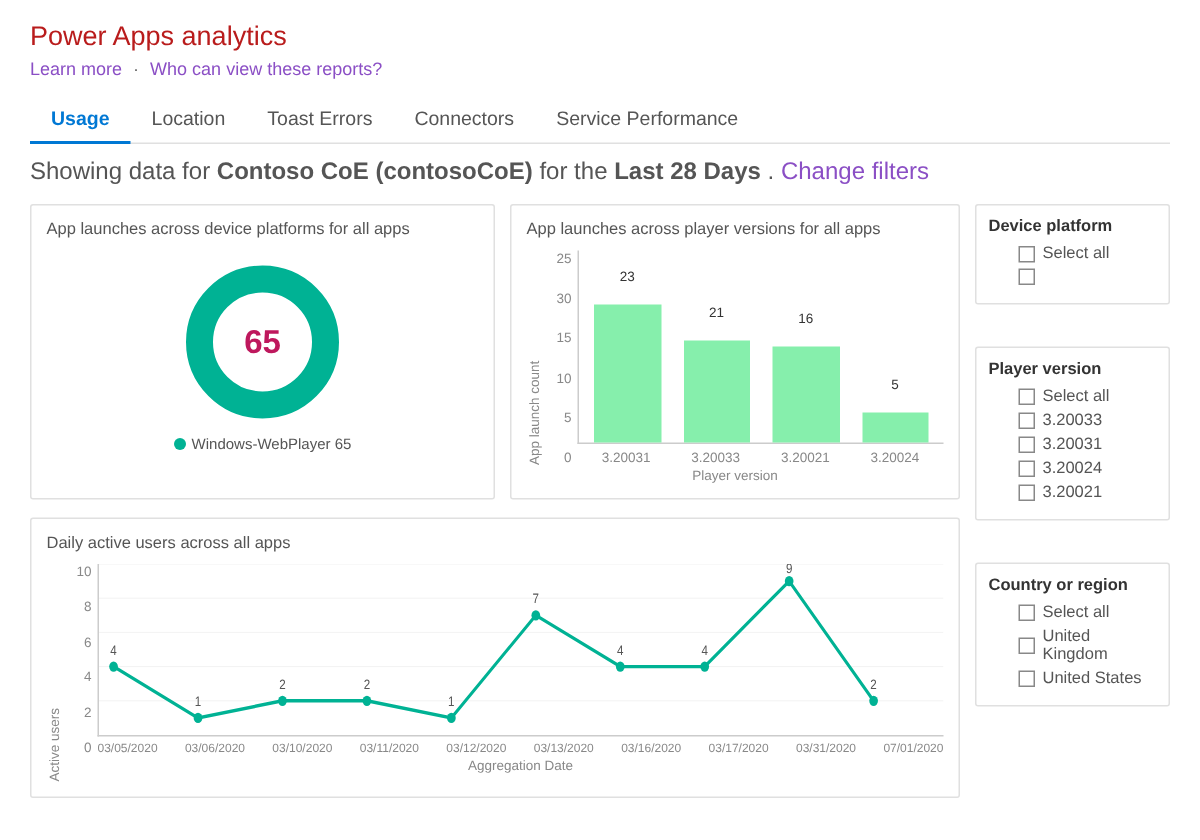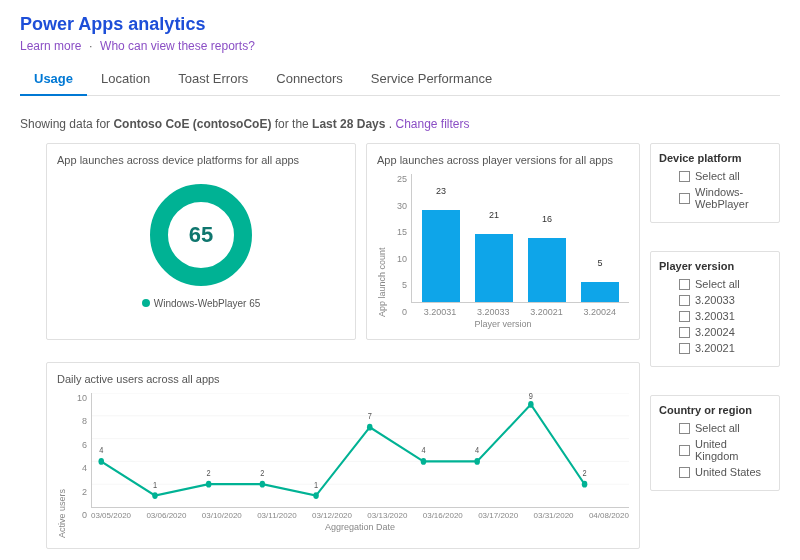--- a/index.html
+++ b/index.html
@@ -1,62 +1,62 @@
 <!DOCTYPE html>
 <html><head>
   <meta charset="utf-8">
   <style>
     * { box-sizing: border-box; margin: 0; padding: 0; }
     body { font-family: 'Segoe UI', Arial, sans-serif; font-size: 12px; background: #fff; color: #333; width: 800px; height: 560px; overflow: hidden; }
     
     .page { padding: 14px 20px; }
     
-    .page-title { font-size: 18px; font-weight: 700; color: #1d4ed8; margin-bottom: 4px; }
+    .page-title { font-size: 18px; font-weight: 400; color: #b91c1c; margin-bottom: 4px; }
     .learn-more-links { margin-bottom: 10px; }
     .learn-more-links a { color: #8b4fc5; font-size: 12px; text-decoration: none; }
     .separator-dot { color: #666; margin: 0 4px; font-size: 12px; }
     
-    .tabs { display: flex; gap: 0; border-bottom: 1px solid #e0e0e0; margin-bottom: 21px; }
+    .tabs { display: flex; gap: 0; border-bottom: 1px solid #e0e0e0; margin-bottom: 10px; }
     .tab { padding: 8px 14px; font-size: 13px; cursor: pointer; color: #555; border-bottom: 2px solid transparent; margin-bottom: -1px; }
     .tab.active { color: #0078d4; border-bottom: 2px solid #0078d4; font-weight: 600; }
     
-    .data-info { font-size: 12px; color: #555; margin-bottom: 12px; }
+    .data-info { font-size: 16px; color: #555; margin-bottom: 12px; }
     .data-info strong { font-weight: 600; }
     .data-info .change-filters { color: #8b4fc5; cursor: pointer; text-decoration: none; }
     
     .main-content { display: flex; gap: 10px; }
     
-    .charts-area { flex: 1; display: flex; flex-direction: column; gap: 22px; margin-left: 26px; }
+    .charts-area { flex: 1; display: flex; flex-direction: column; gap: 12px; }
     
     .top-charts { display: flex; gap: 10px; }
     
     .chart-card { border: 1px solid #e0e0e0; border-radius: 2px; padding: 10px; background: #fff; }
     
     .donut-card { width: 310px; min-height: 195px; }
     .bar-card { flex: 1; min-height: 195px; }
     .line-card { width: 100%; min-height: 175px; }
     
     .chart-title { font-size: 11px; color: #555; margin-bottom: 8px; }
     
     
     .donut-container { display: flex; flex-direction: column; align-items: center; justify-content: center; height: 140px; }
     .donut-wrapper { position: relative; width: 110px; height: 110px; }
-    .donut-center-text { position: absolute; top: 50%; left: 50%; transform: translate(-50%, -50%); font-size: 22px; font-weight: 600; color: #0f766e; }
+    .donut-center-text { position: absolute; top: 50%; left: 50%; transform: translate(-50%, -50%); font-size: 22px; font-weight: 600; color: #be185d; }
     .donut-legend { font-size: 10px; color: #555; margin-top: 8px; display: flex; align-items: center; gap: 4px; }
     .legend-dot { width: 8px; height: 8px; border-radius: 50%; background: #00b294; display: inline-block; }
     
     
     .bar-chart-area { display: flex; flex-direction: column; height: 155px; }
     .bar-chart-inner { display: flex; flex: 1; }
     .bar-y-axis { display: flex; flex-direction: column-reverse; justify-content: space-between; width: 20px; padding-right: 4px; }
     .bar-y-label { font-size: 9px; color: #888; text-align: right; }
     .bar-plot { flex: 1; display: flex; flex-direction: column; }
     .bars-container { flex: 1; display: flex; align-items: flex-end; gap: 15px; padding: 0 10px; border-left: 1px solid #ccc; border-bottom: 1px solid #ccc; }
     .bar-group { display: flex; flex-direction: column; align-items: center; flex: 1; }
-    .bar { background: #0ea5e9; width: 100%; display: flex; align-items: flex-start; justify-content: center; position: relative; }
+    .bar { background: #86efac; width: 100%; display: flex; align-items: flex-start; justify-content: center; position: relative; }
     .bar-value { font-size: 9px; color: #333; margin-top: -12px; position: absolute; top: -12px; }
     .x-axis-labels { display: flex; gap: 15px; padding: 4px 10px 0; }
     .x-label { font-size: 9px; color: #888; flex: 1; text-align: center; }
     .x-axis-title { font-size: 9px; color: #888; text-align: center; margin-top: 2px; }
     .y-axis-title { font-size: 9px; color: #888; writing-mode: vertical-rl; transform: rotate(180deg); margin-right: 4px; white-space: nowrap; }
     
     
     .filter-panel { width: 130px; display: flex; flex-direction: column; gap: 28px; }
     .filter-section { border: 1px solid #e0e0e0; border-radius: 2px; padding: 8px; }
     .filter-title { font-size: 11px; font-weight: 600; color: #333; margin-bottom: 6px; }
@@ -212,39 +212,38 @@
             <div style="display:flex; justify-content:space-between; padding:3px 0 0; font-size:8px; color:#888;">
               <span>03/05/2020</span>
               <span>03/06/2020</span>
               <span>03/10/2020</span>
               <span>03/11/2020</span>
               <span>03/12/2020</span>
               <span>03/13/2020</span>
               <span>03/16/2020</span>
               <span>03/17/2020</span>
               <span>03/31/2020</span>
-              <span>04/08/2020</span>
+              <span>07/01/2020</span>
             </div>
             <div style="text-align:center; font-size:9px; color:#888; margin-top:2px;">Aggregation Date</div>
           </div>
         </div>
       </div>
     </div>
 
     <div class="filter-panel">
 
       <div class="filter-section">
         <div class="filter-title">Device platform</div>
         <div class="filter-option">
           <div class="filter-checkbox"></div>
           <span>Select all</span>
         </div>
         <div class="filter-option">
           <div class="filter-checkbox"></div>
-          <span>Windows-WebPlayer</span>
         </div>
       </div>
 
       <div class="filter-section">
         <div class="filter-title">Player version</div>
         <div class="filter-option">
           <div class="filter-checkbox"></div>
           <span>Select all</span>
         </div>
         <div class="filter-option">

